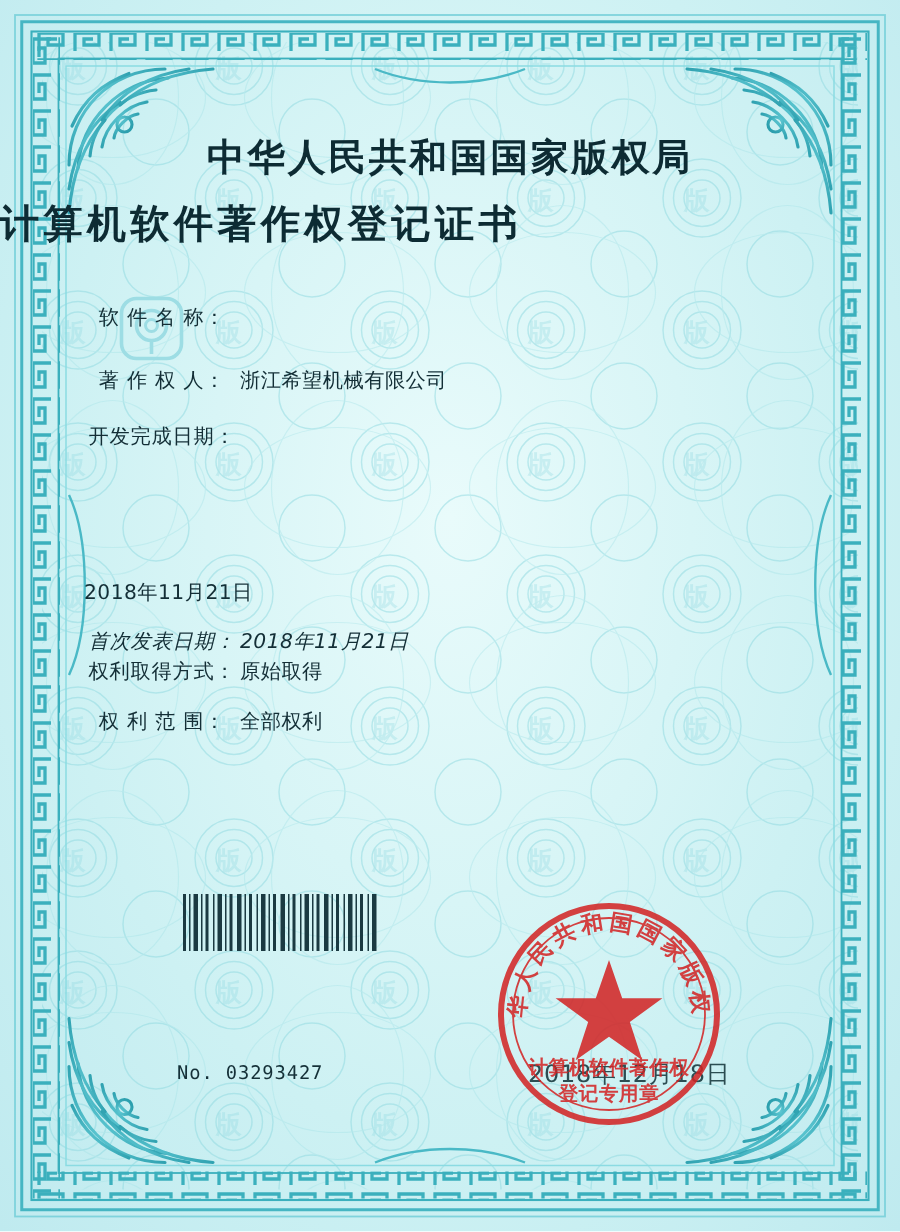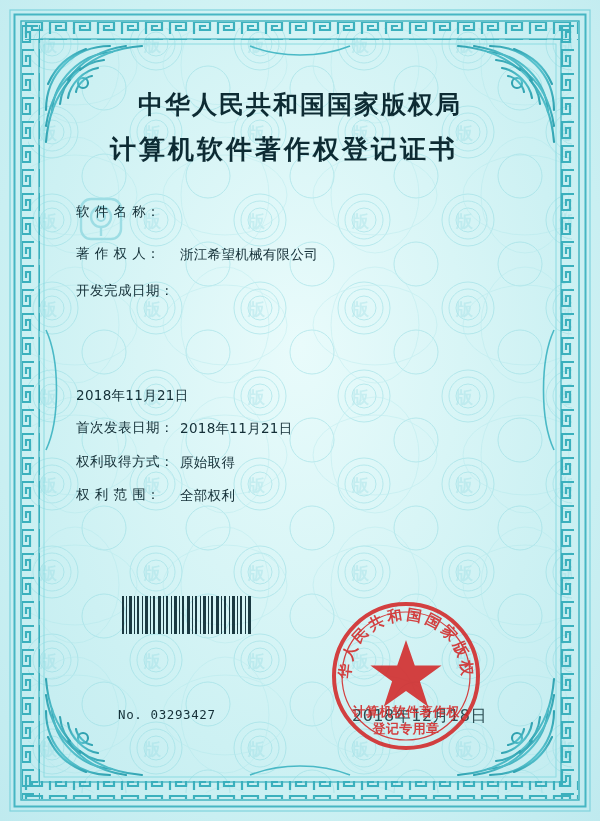--- a/index.html
+++ b/index.html
@@ -58,21 +58,20 @@
     font-size: 25px;
     font-weight: bold;
     letter-spacing: 2px;
     color: #0d2b33;
   }
   .title-sub {
     position: absolute;
     top: 132px;
     left: 0;
     width: 568px;
-    text-align: center;
     font-family: Liberation Mono, monospace;
     font-size: 26px;
     font-weight: bold;
     letter-spacing: 3px;
     color: #0d2b33;
   }
 
   .cert-no {
     position: absolute;
     top: 181px;
@@ -86,23 +85,24 @@
   .emblem {
     position: absolute;
     left: 78px;
     top: 196px;
     width: 46px;
     height: 46px;
   }
 
   .fields {
     position: absolute;
-    left: 76px;
+    left: 56px;
     top: 200px;
     width: 452px;
+    text-align: center;
   }
   .field-row {
     display: flex;
     align-items: flex-start;
     margin-bottom: 13px;
     font-family: "DejaVu Sans", "Liberation Sans", sans-serif;
     color: #132e36;
   }
   .field-label {
     width: 104px;
@@ -114,21 +114,21 @@
   .field-value {
     font-size: 13.5px;
     letter-spacing: .3px;
     line-height: 1.35;
     white-space: pre-line;
   }
 
   .row-sw   { margin-top: 3px; margin-bottom: 24px; }
   .row-own  { margin-bottom: 19px; }
   .row-dev  { margin-bottom: 15px; flex-direction: column; }
-  .row-pub  { margin-bottom: 15px; }
+  .row-pub  { margin-bottom: 1px; font-style: italic; }
   .row-acq  { margin-bottom: 15px; }
   .row-scope{ margin-bottom: 15px; }
   .row-reg  { margin-bottom: 0; }
 
   .paragraph {
     position: absolute;
     left: 74px;
     top: 520px;
     width: 440px;
     font-family: "DejaVu Sans", "Liberation Sans", sans-serif;

